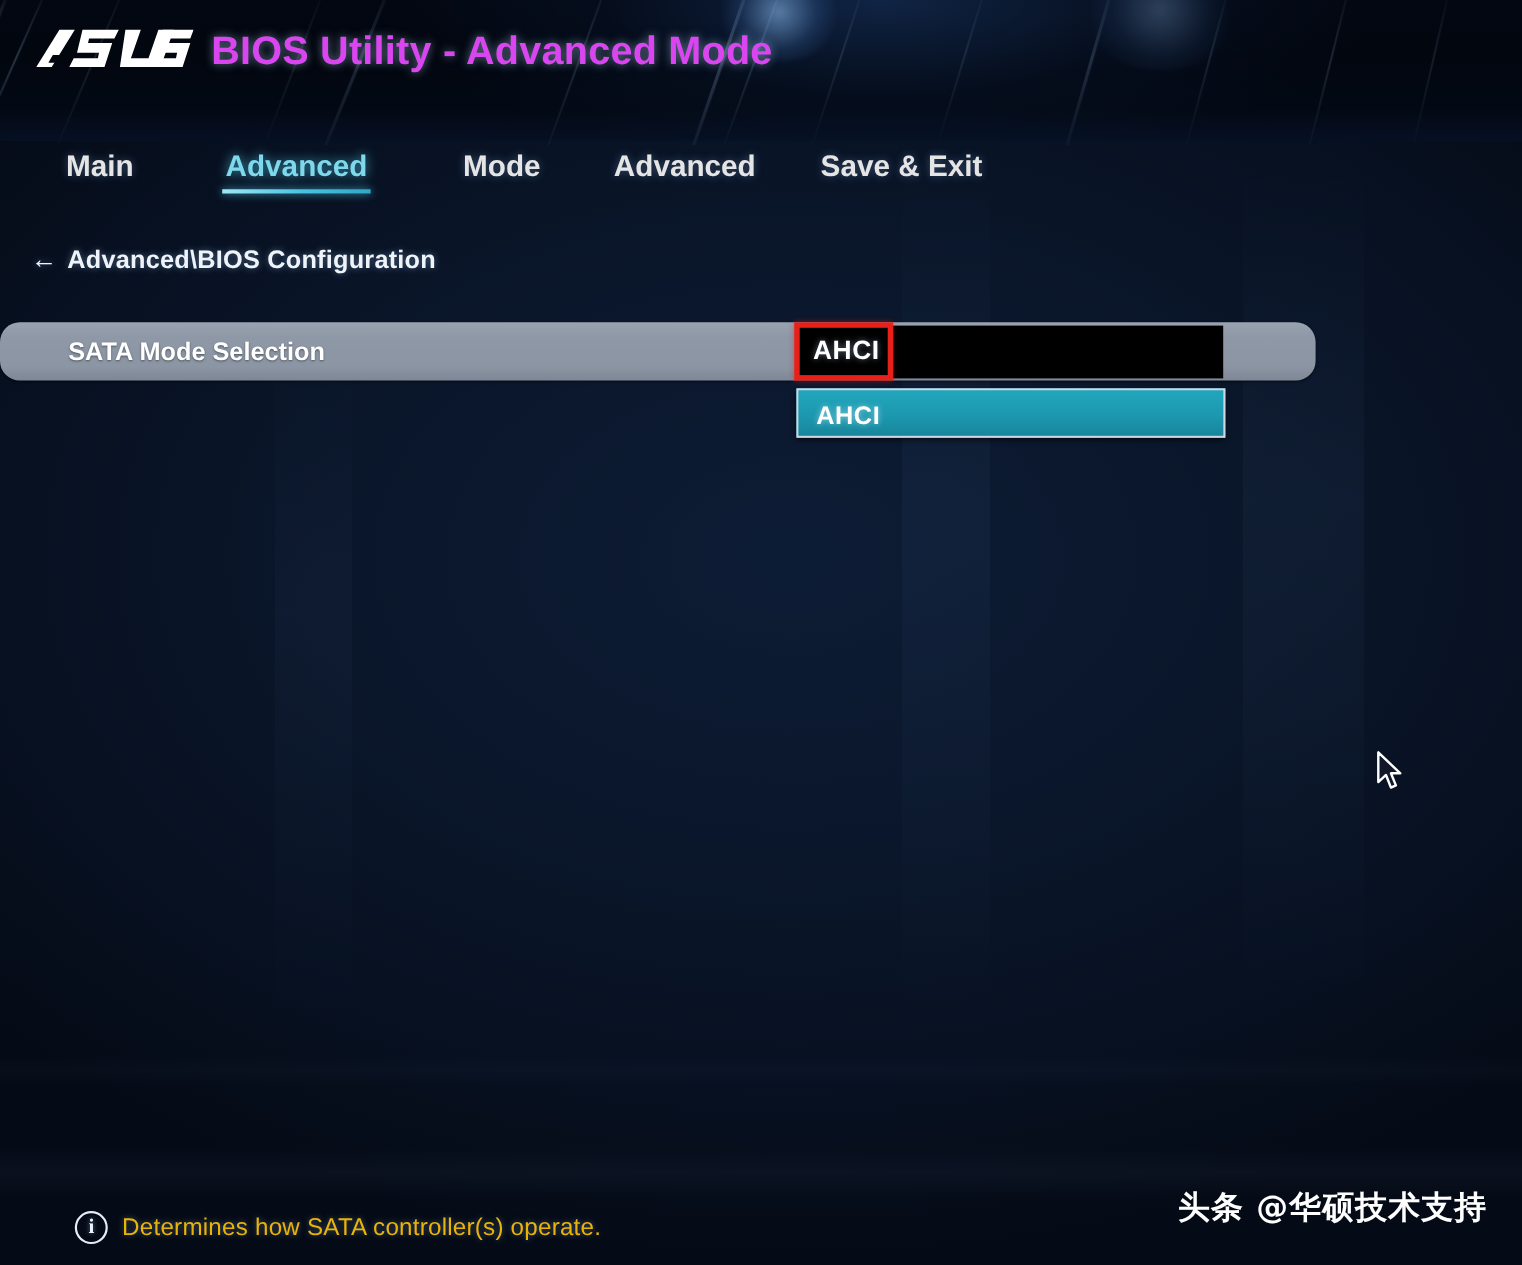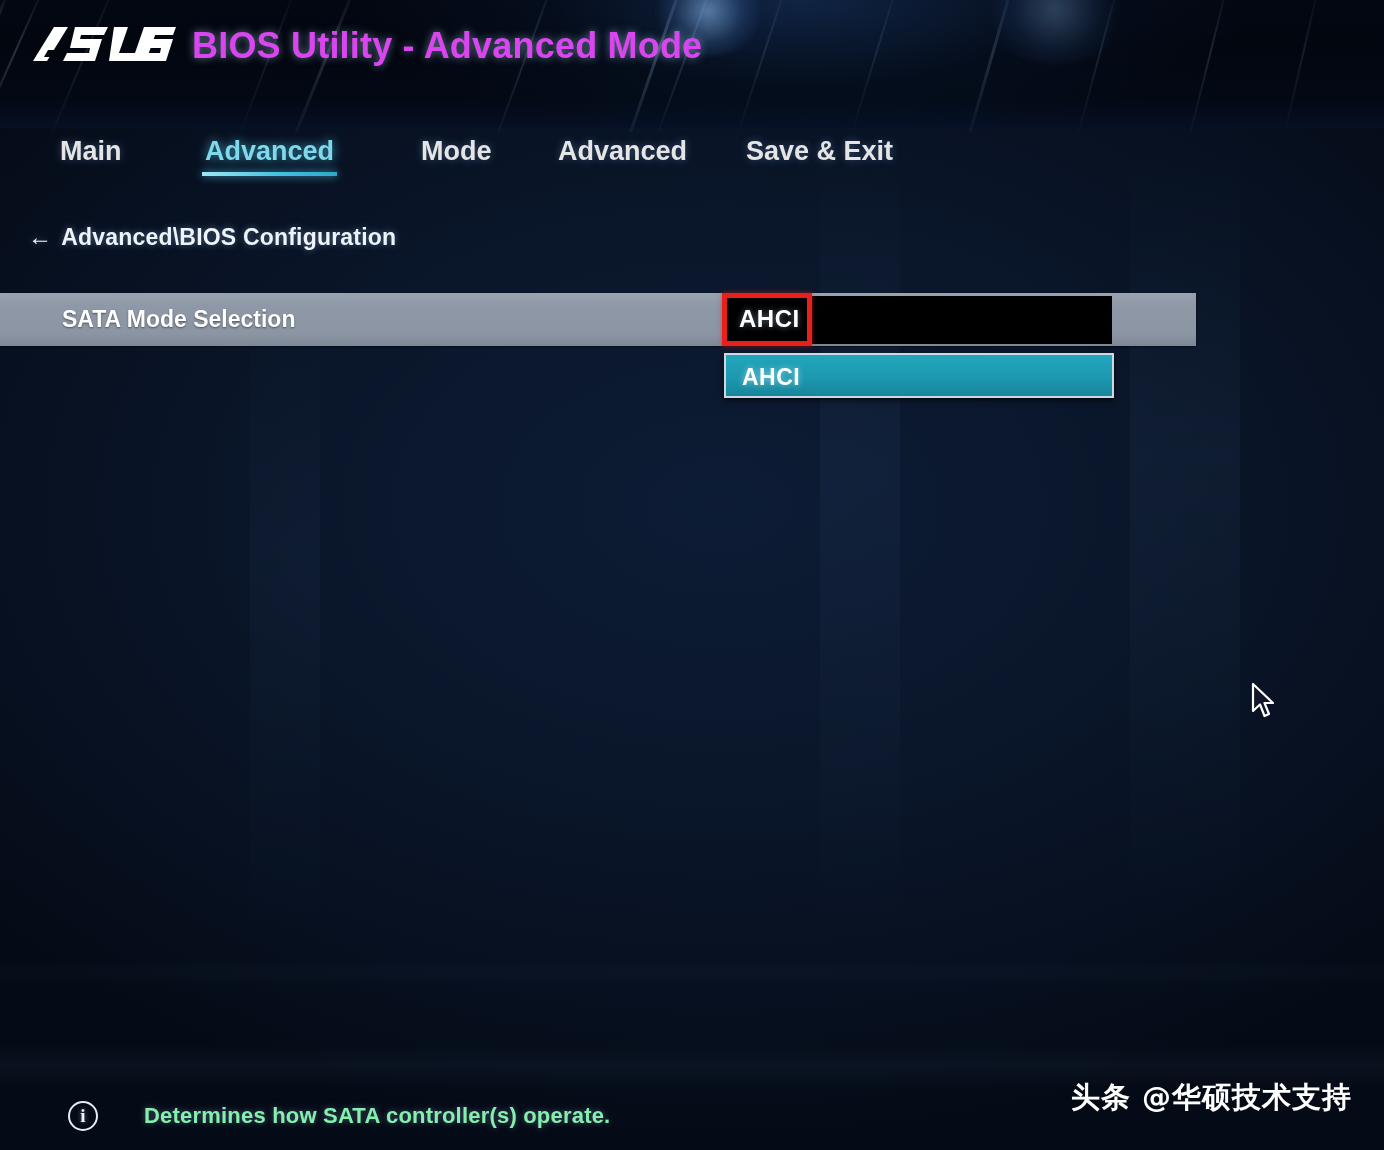--- a/index.html
+++ b/index.html
@@ -140,20 +140,21 @@
     font-size: 24px;
   }
 
   
   .setting-row {
     position: absolute;
     left: 0; top: 293px;
     width: 1196px; height: 53px;
     background: linear-gradient(180deg, #9aa3b0 0%, #8e98a6 24%, #8b95a4 76%, #7e8795 100%);
     box-shadow: 0 1px 2px rgba(0,0,0,0.45);
+    border-radius: 18px;
   }
   .setting-label {
     position: absolute;
     left: 62px; top: 13px;
     font-size: 23px;
     font-weight: 700;
     color: #ffffff;
     white-space: nowrap;
     text-shadow: 0 1px 2px rgba(0,0,0,0.45);
   }
@@ -227,26 +228,25 @@
     align-items: center;
     justify-content: center;
     font-size: 19px;
     font-weight: 700;
     font-family: "Liberation Serif", serif;
     color: #eef4fb;
     text-shadow: 0 0 5px rgba(170,210,250,0.5);
   }
   .help-text {
     font-size: 22px;
-    font-weight: 700;
-    color: #86efac;
+    font-weight: 400;
+    color: #eab308;
     white-space: nowrap;
     letter-spacing: 0.2px;
     text-shadow: 0 0 6px rgba(160,200,245,0.4);
-    margin-left: 33px;
   }
 
   .watermark {
     position: absolute;
     right: 32px; top: 1078px;
     font-size: 29px;
     font-weight: 700;
     color: #ffffff;
     white-space: nowrap;
     letter-spacing: 1px;

